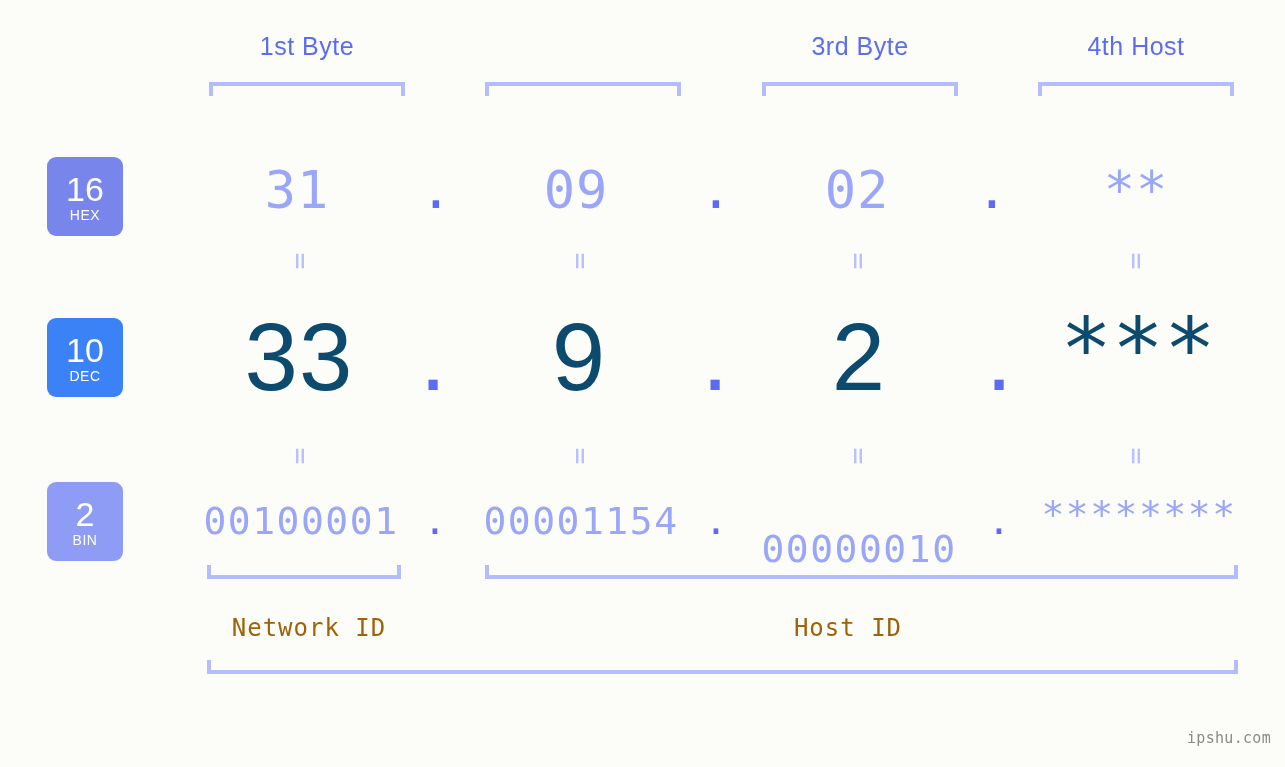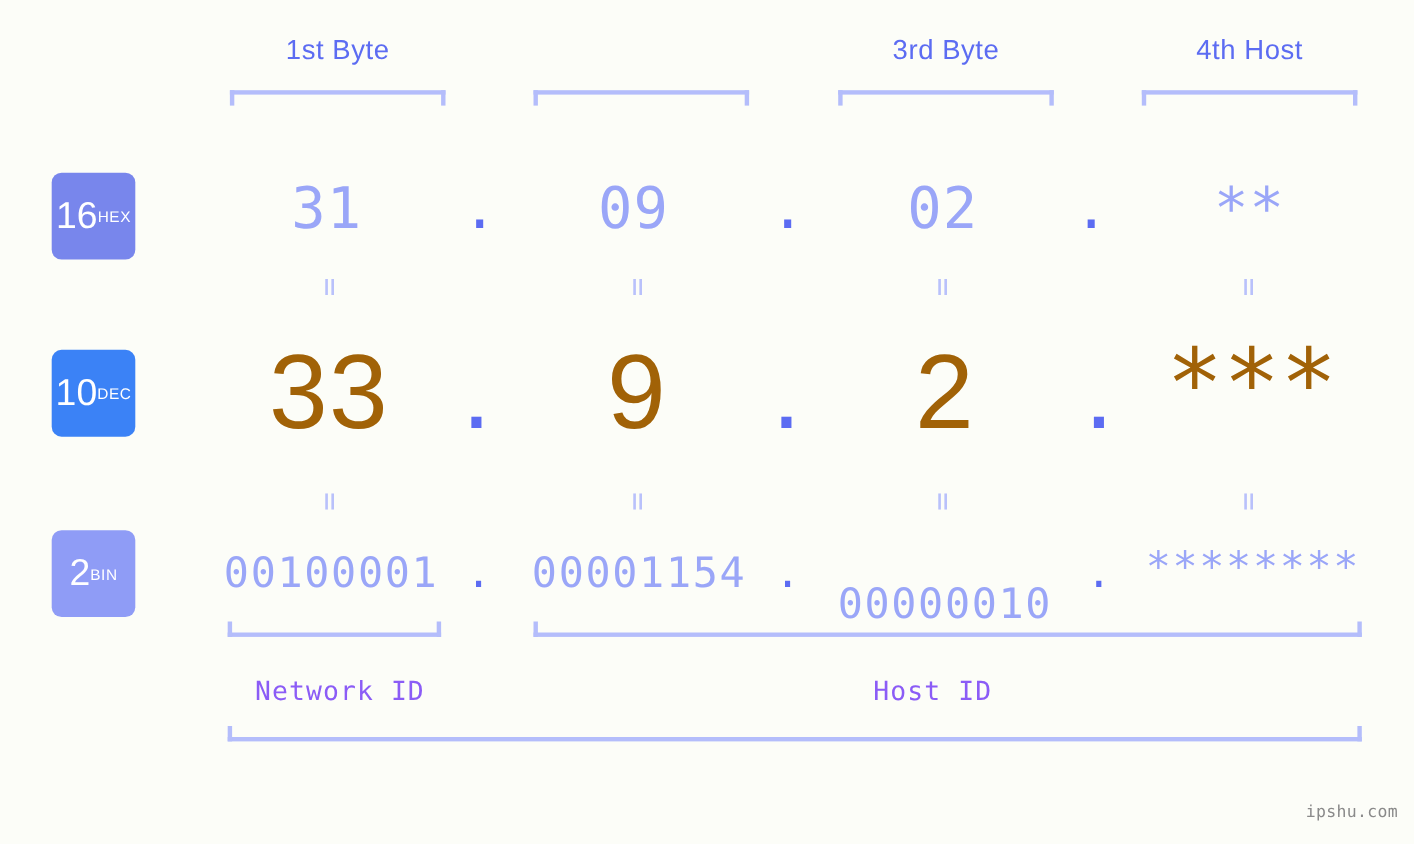--- a/index.html
+++ b/index.html
@@ -49,21 +49,21 @@
 
   
   .badge {
     position: absolute;
     left: 47px;
     width: 76px;
     height: 79px;
     border-radius: 9px;
     color: #ffffff;
     display: flex;
-    flex-direction: row;
+    flex-direction: column;
     align-items: center;
     justify-content: center;
     font-family: "Liberation Sans", sans-serif;
     line-height: 1;
   }
   .badge .num {
     font-size: 34px;
     font-weight: 400;
     margin-bottom: 2px;
   }
@@ -94,21 +94,21 @@
     letter-spacing: 1px;
   }
   .hex-dot {
     font-family: "DejaVu Sans Mono", monospace;
     font-size: 52px;
     color: #5c6cf2;
   }
   .dec-val {
     font-family: "Liberation Sans", sans-serif;
     font-size: 96px;
-    color: #a16207;
+    color: #0c4a6e;
     letter-spacing: 1px;
   }
   .dec-val.stars {
     font-family: "DejaVu Sans Mono", monospace;
     font-size: 86px;
     letter-spacing: 0px;
   }
   .dec-dot {
     font-family: "Liberation Sans", sans-serif;
     font-size: 96px;
@@ -136,21 +136,21 @@
     letter-spacing: 0;
   }
 
   
   .id-label {
     position: absolute;
     text-align: left;
     transform: translateX(-50%);
     font-family: "DejaVu Sans Mono", monospace;
     font-size: 24px;
-    color: #8b5cf6;
+    color: #a16207;
     letter-spacing: 1px;
     white-space: nowrap;
   }
   .class-label {
     position: absolute;
     text-align: center;
     transform: translateX(-50%);
     font-family: "DejaVu Sans Mono", monospace;
     font-size: 32px;
     color: #5c6cf2;

